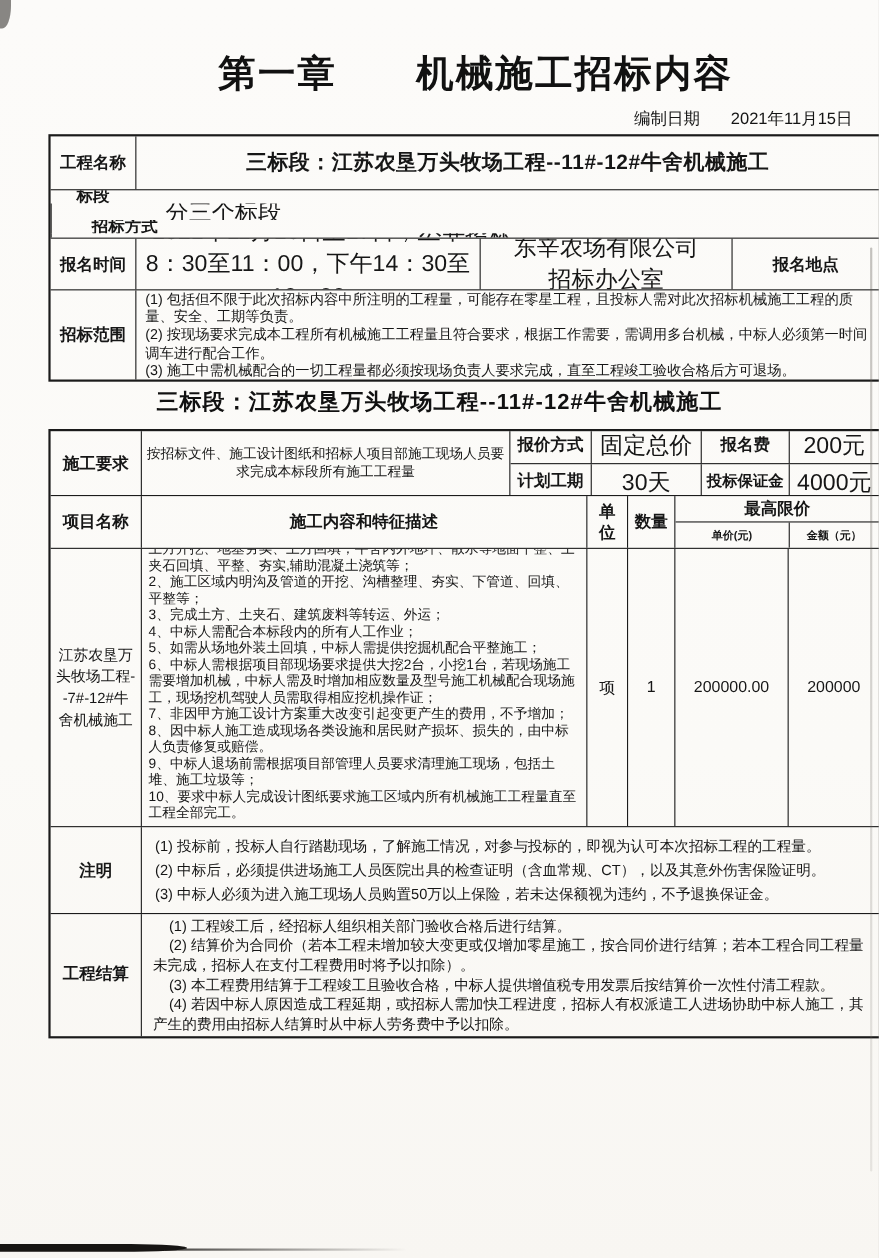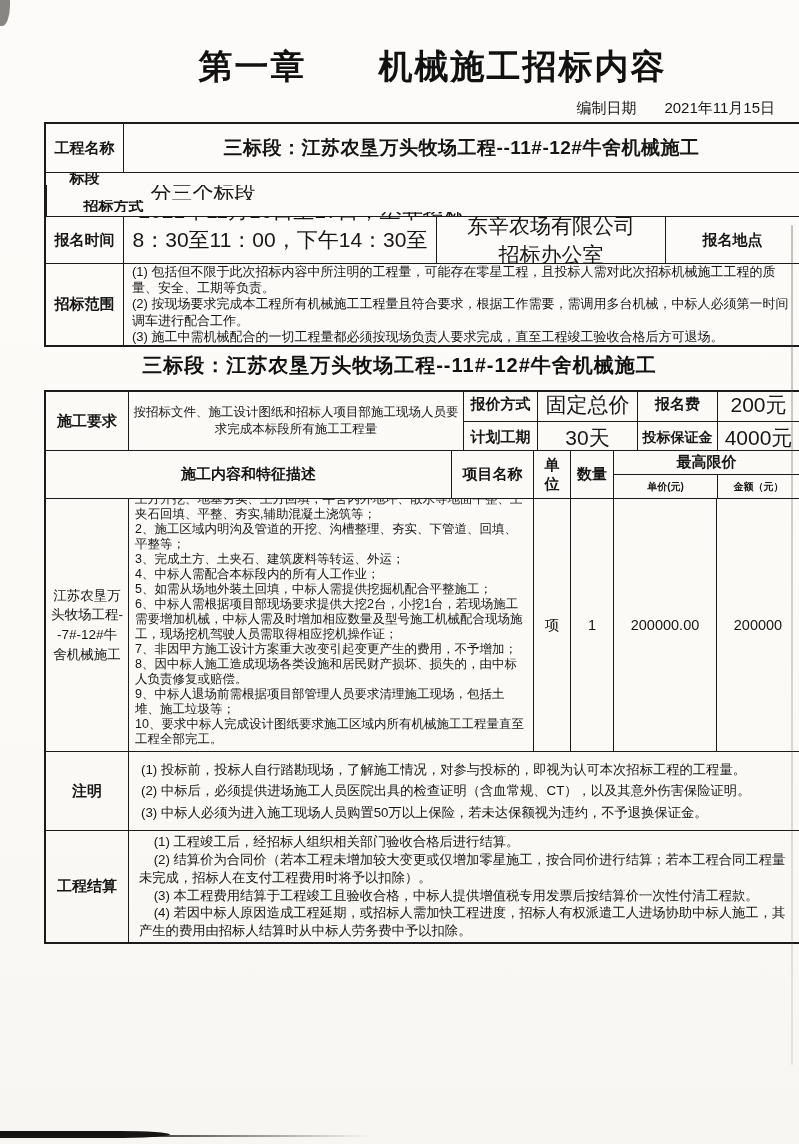--- a/index.html
+++ b/index.html
@@ -124,22 +124,22 @@
         <div class="subrow">
           <div class="td lab" style="width:73px;border-left:none;">计划工期</div>
           <div class="td val15 bl" style="width:100px;">30天</div>
           <div class="td lab bl" style="width:80px;font-size:14px;padding:2px 1px;">投标保证金</div>
           <div class="td val15 bl" style="flex:1;">4000元</div>
         </div>
       </div>
     </div>
 
     <div class="tr rb">
+      <div class="td lab" style="width:82px;">项目名称</div>
       <div class="td lab" style="width:405px;">施工内容和特征描述</div>
-      <div class="td lab" style="width:82px;">项目名称</div>
       <div class="td lab" style="width:37px;padding:2px 18px;">单位</div>
       <div class="td lab" style="width:43px;padding:2px 1px;">数量</div>
       <div class="td subcol" style="flex:1;">
         <div class="maxhdr">最高限价</div>
         <div class="maxsub">
           <div class="td smallhdr" style="width:103px;border-left:none;">单价(元)</div>
           <div class="td smallhdr bl" style="flex:1;">金额（元）</div>
         </div>
       </div>
     </div>

